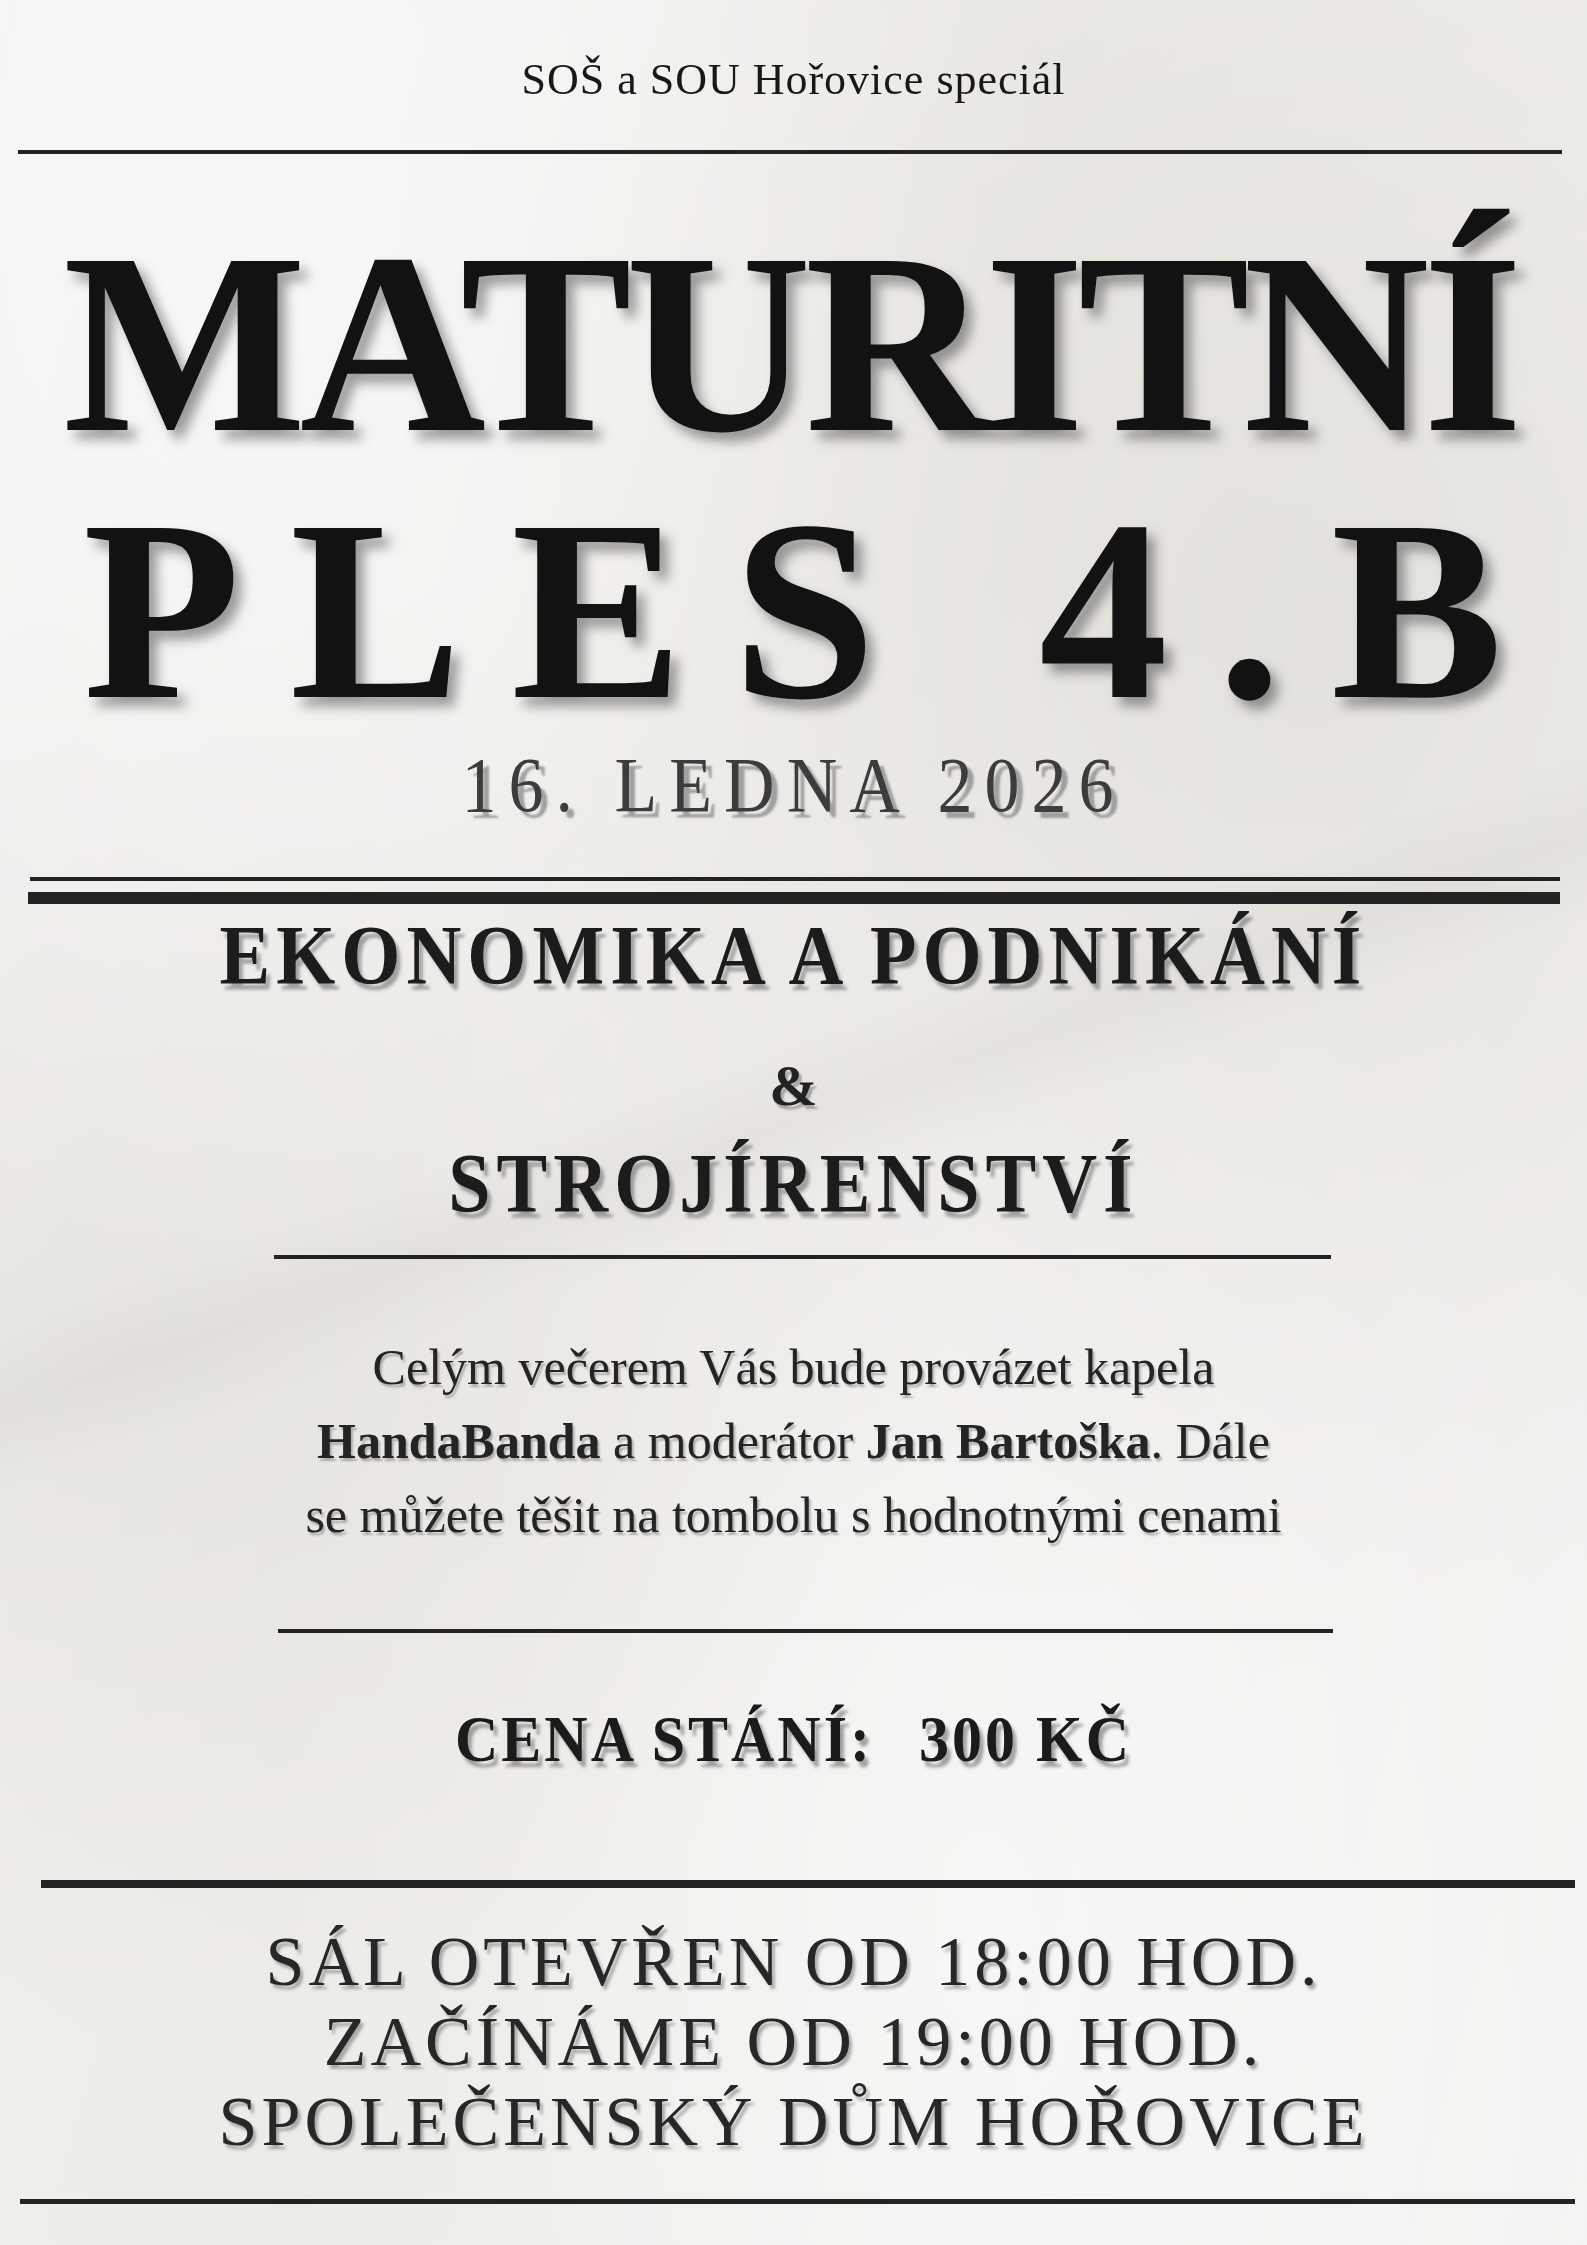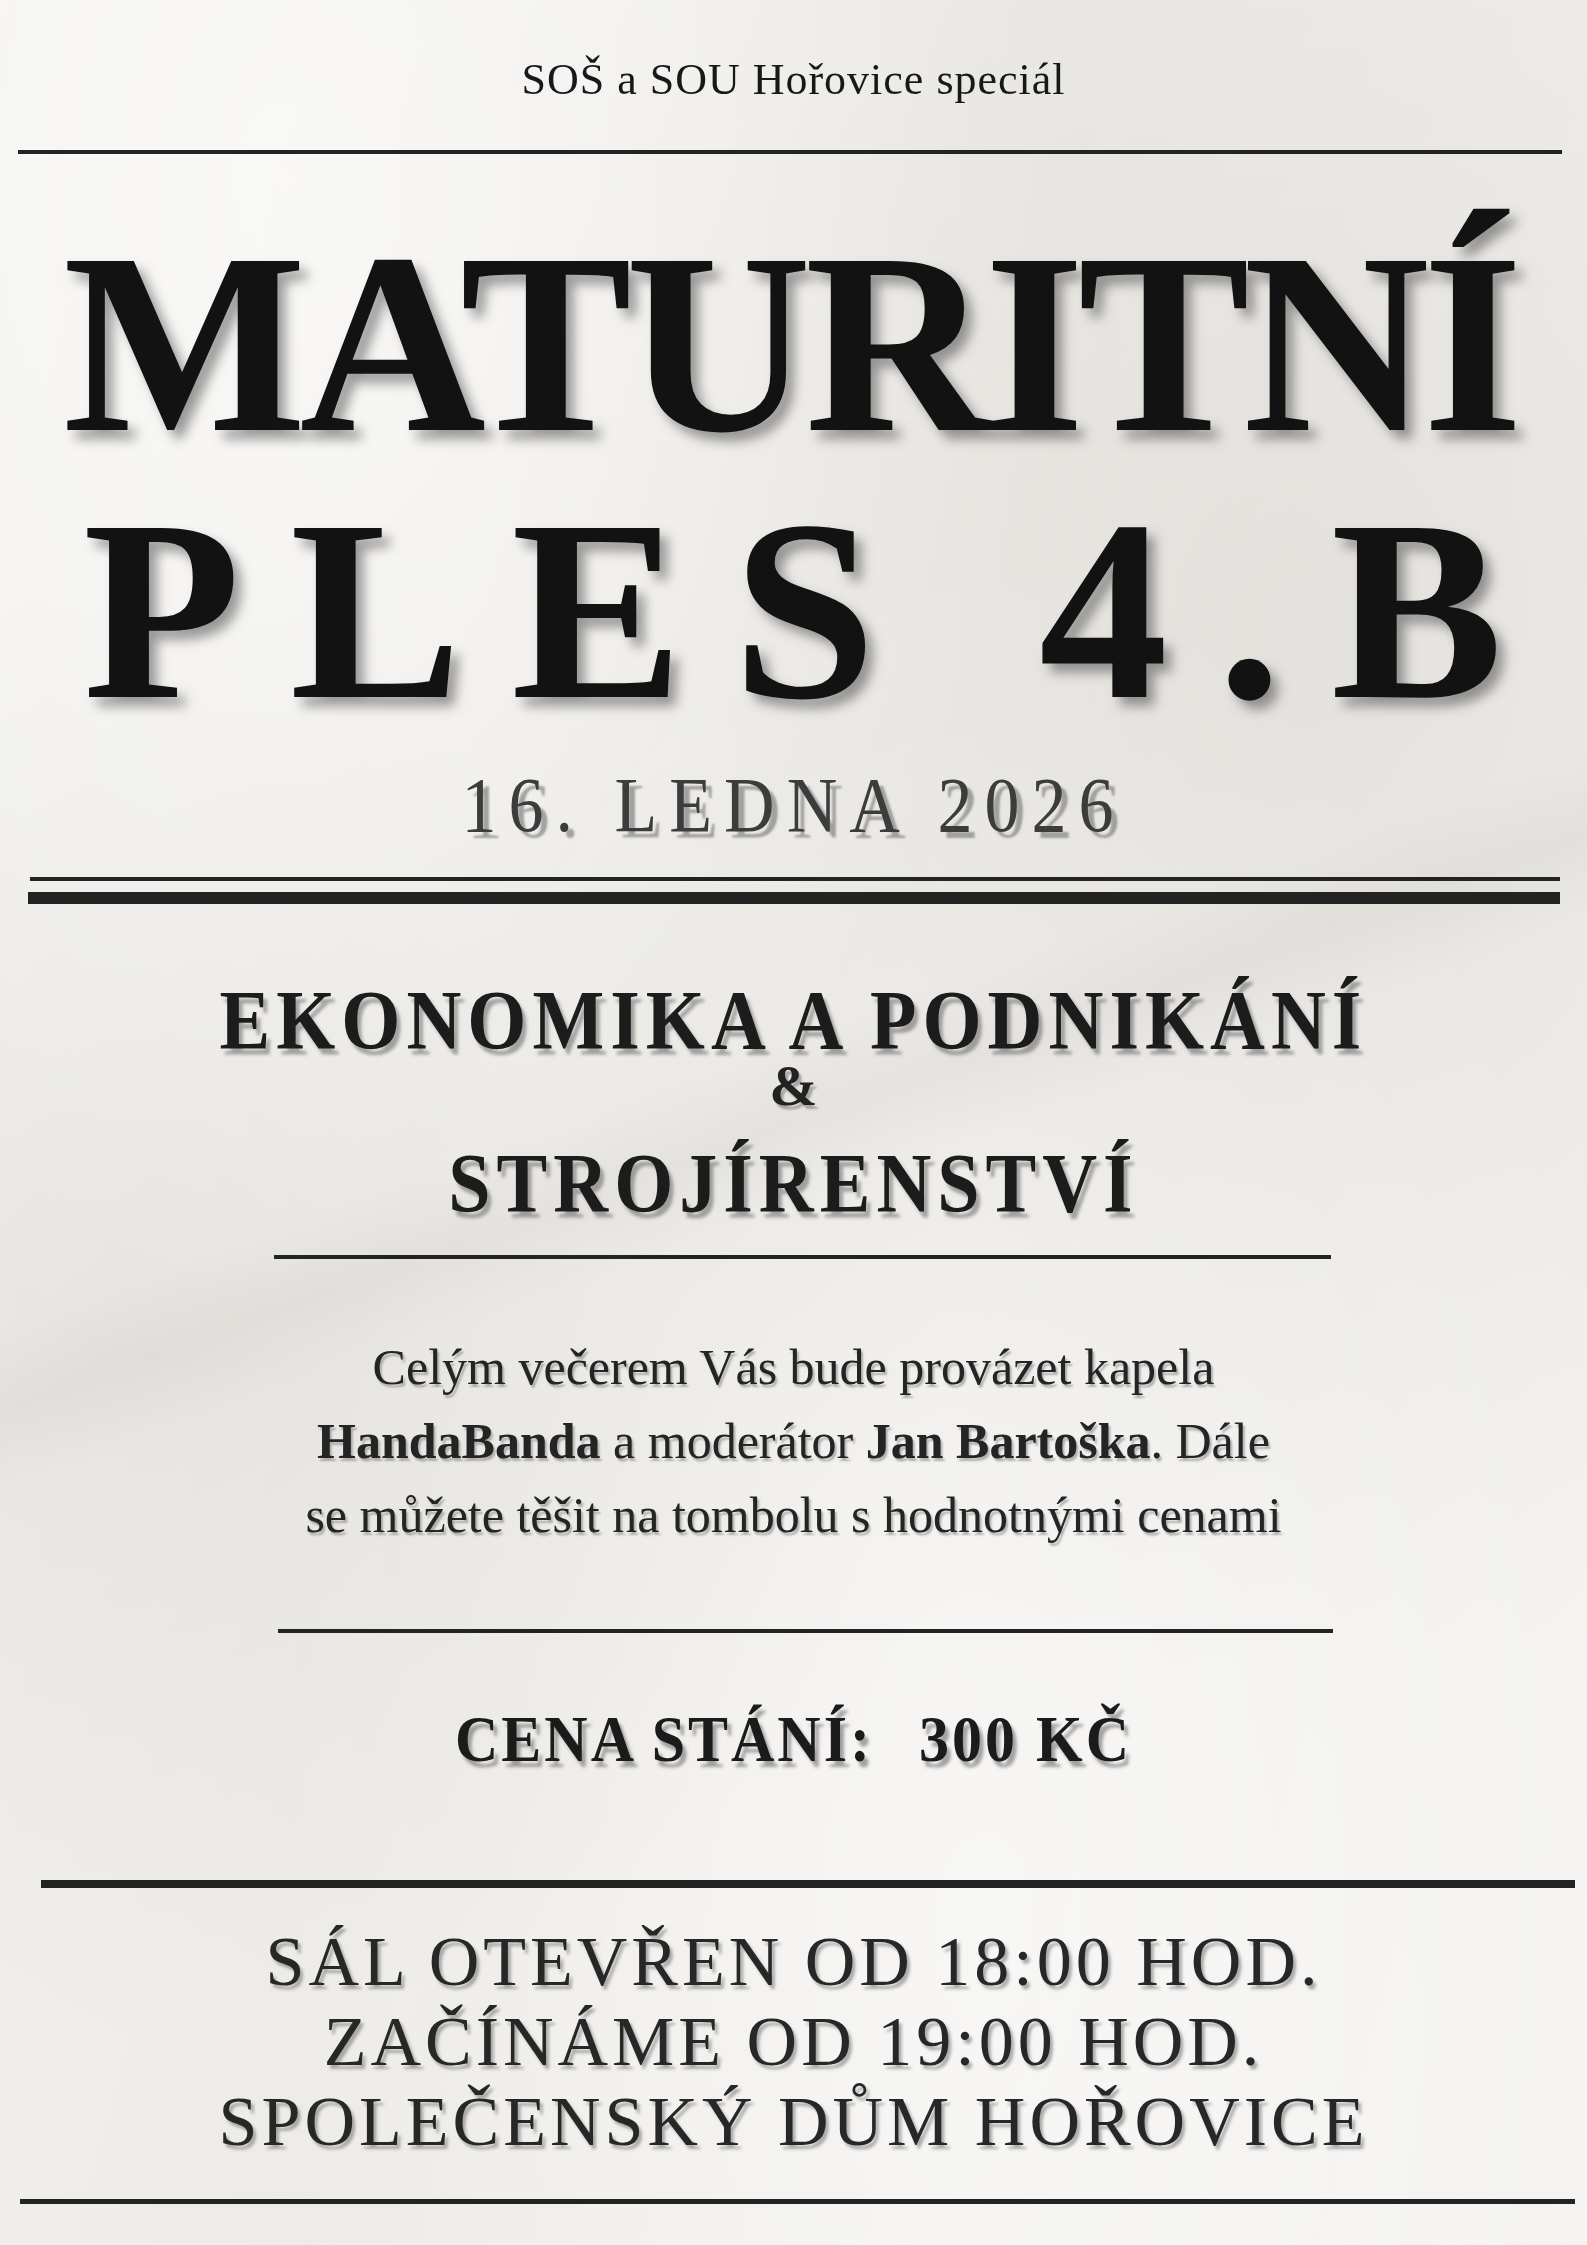--- a/index.html
+++ b/index.html
@@ -35,21 +35,21 @@
   }
 
   .title-svg { position: absolute; overflow: visible; filter: drop-shadow(8px 9px 6px rgba(60,60,60,.50)); }
   .title-svg text {
     font-family: "Liberation Serif", "DejaVu Serif", serif;
     font-weight: bold;
     fill: #121212;
   }
 
   .event-date {
-    top: 760px;
+    top: 740px;
     font-size: 70px;
     letter-spacing: 12px;
     color: #3c3c3c;
     text-shadow: 6px 6px 2px rgba(135,135,135,.75);
   }
 
   .stretchy { display: inline-block; transform: scaleY(1.12); transform-origin: center top; white-space: nowrap; }
 
   .field {
     font-weight: bold;
@@ -115,21 +115,21 @@
     <text x="717" y="187" text-anchor="middle" font-size="258" textLength="1420" lengthAdjust="spacing">PLES 4.B</text>
   </svg>
 
   <div class="abs center event-date">
     <span class="stretchy">16. LEDNA 2026</span>
   </div>
 
   <div class="rule" style="top:877px; left:30px; width:1530px; height:4px;"></div>
   <div class="rule" style="top:892px; left:28px; width:1532px; height:12px;"></div>
 
-  <div class="abs center field" style="top:972px;">
+  <div class="abs center field" style="top:907px;">
     <span class="stretchy">EKONOMIKA A PODNIKÁNÍ</span>
   </div>
   <div class="abs center ampersand">&amp;</div>
   <div class="abs center field" style="top:1135px;text-align:center;">
     <span class="stretchy">STROJÍRENSTVÍ</span>
   </div>
 
   <div class="rule" style="top:1255px; left:274px; width:1057px; height:4px;"></div>
 
   <div class="abs center description">

